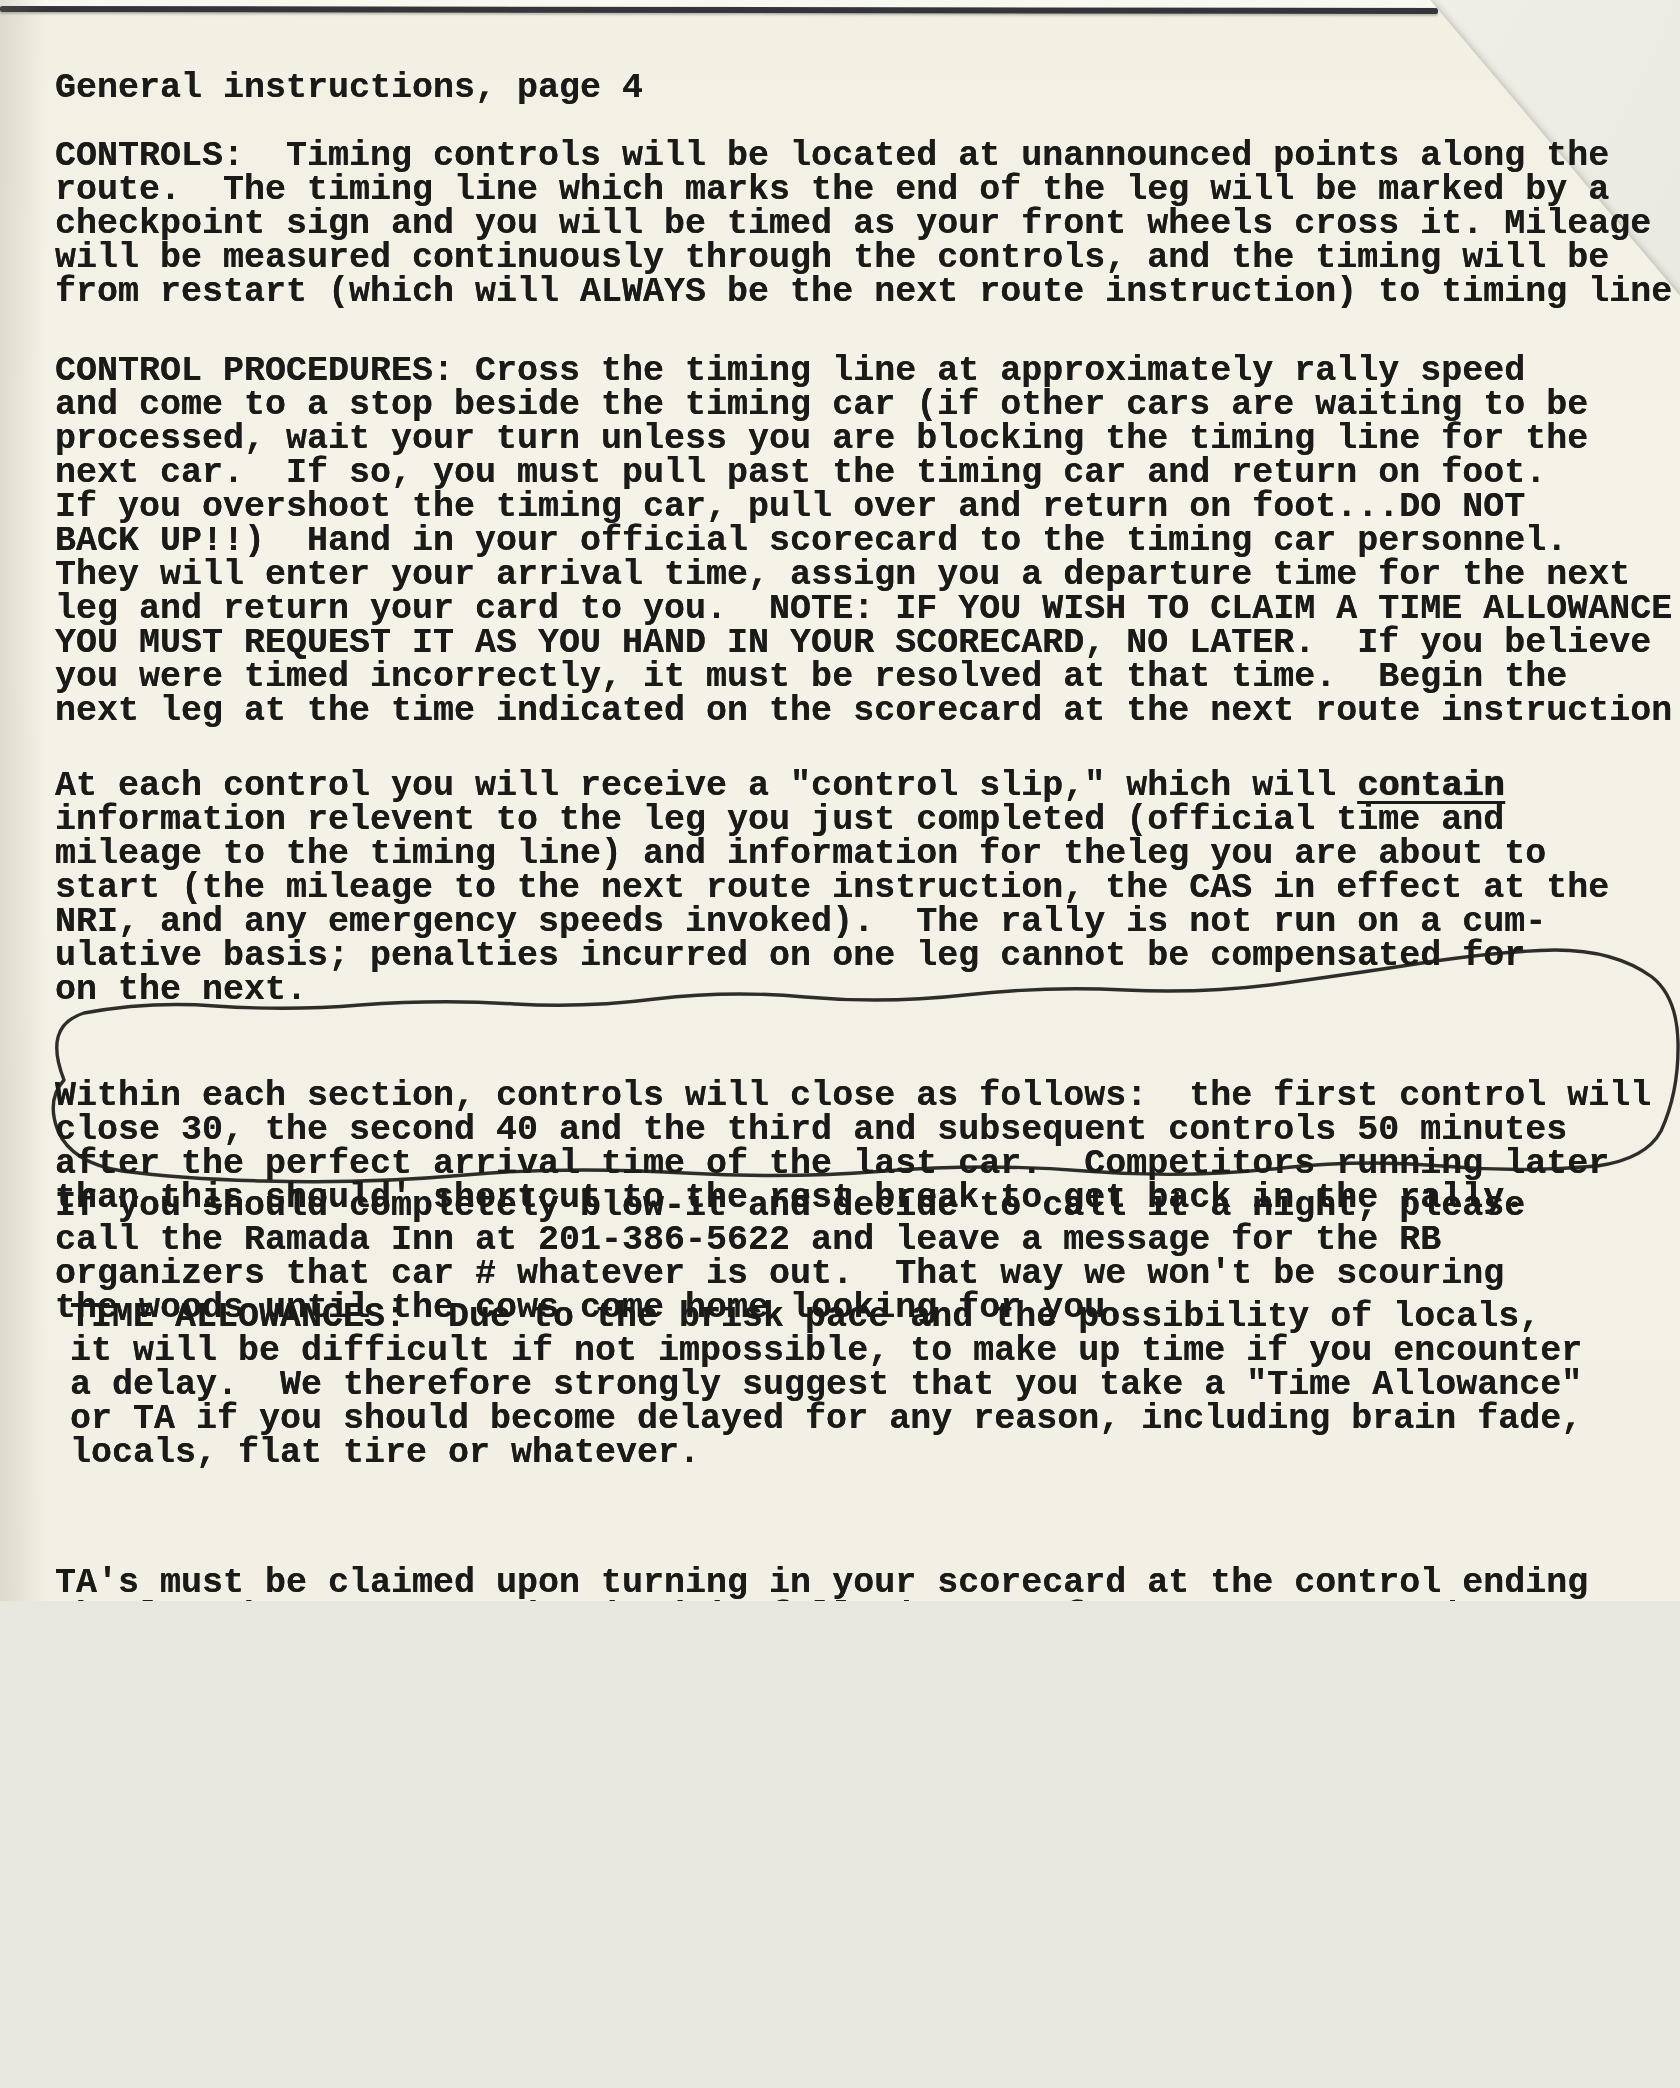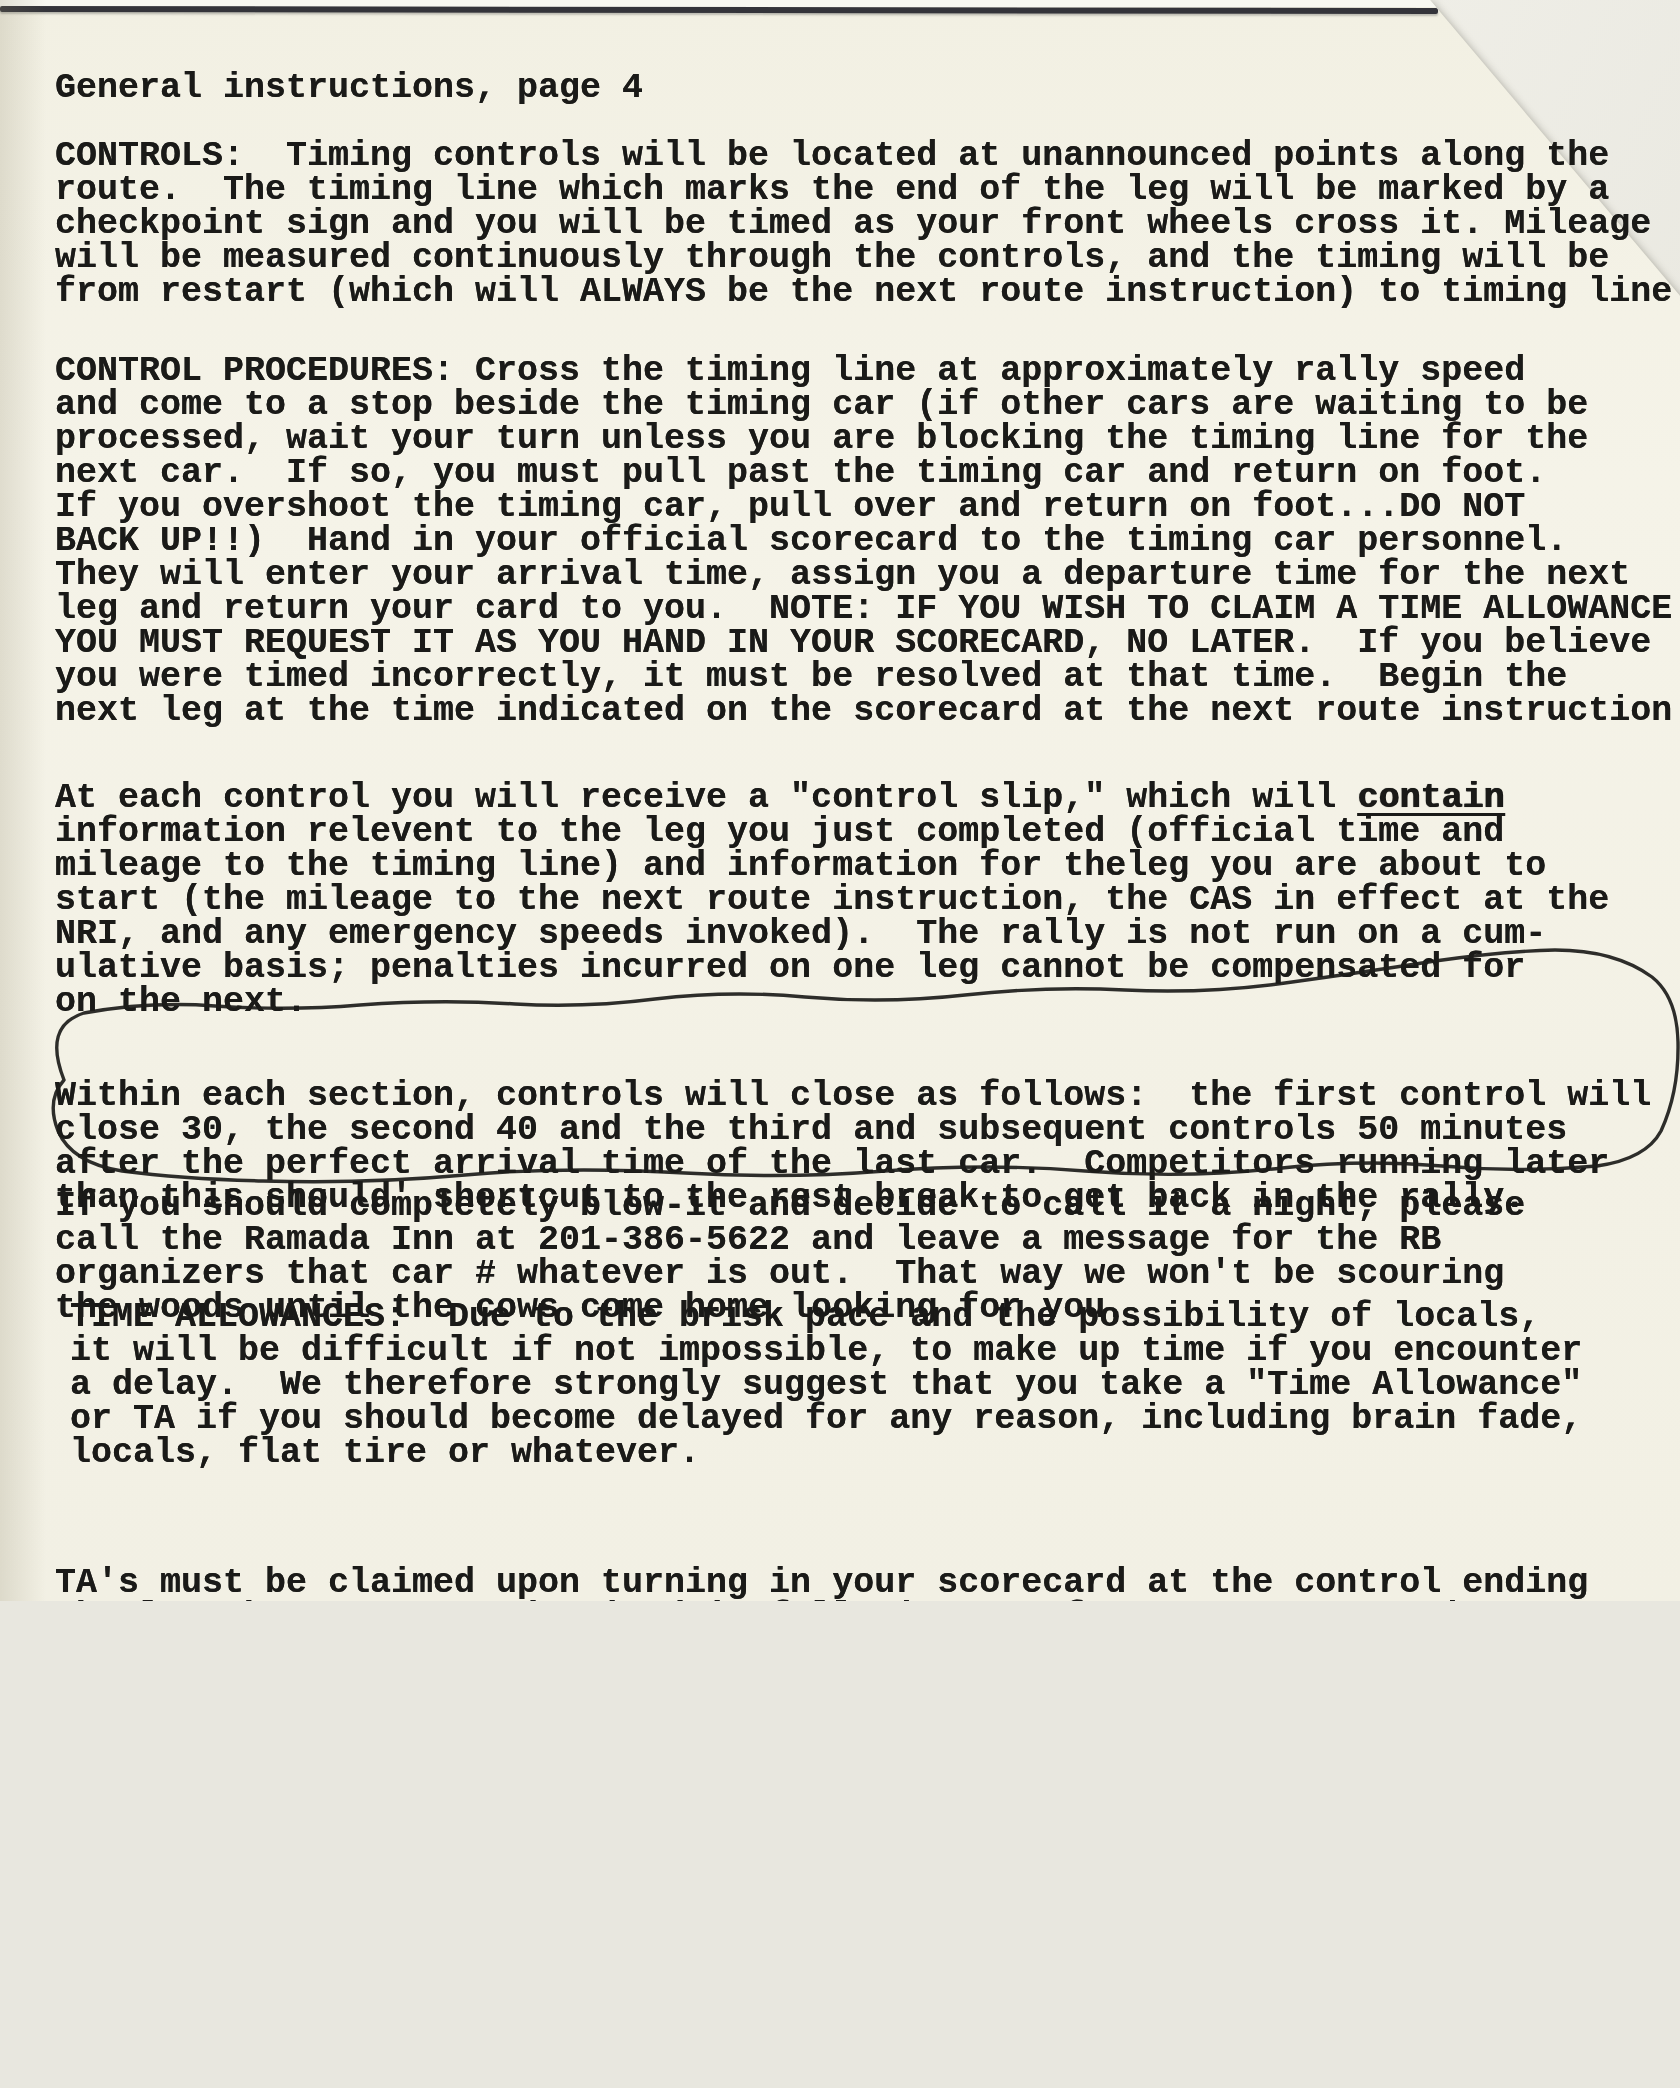--- a/index.html
+++ b/index.html
@@ -35,21 +35,21 @@
   .para {
     position:absolute; left:55px;
     font-size:35px; font-weight:700; line-height:34px;
     white-space:pre;
     letter-spacing:0;
     text-shadow:0 0 0.6px rgba(26,26,24,.85);
   }
   #p-title   { top:71px; }
   #p-controls { top:139px; }
   #p-procedures { top:354px; }
-  #p-slip { top:769px;margin-top:12px; }
+  #p-slip { top:769px; }
   #p-circled { top:1039px;margin-top:40px; }
   #p-blowit { top:1189px; }
   #p-ta { top:1300px;margin-left:15px; }
   #p-taclaims { top:1566px; }
   #p-tanear { top:1904px; }
   .double-strike {
     text-shadow:1px 0 0 currentColor,0 0 1px rgba(0,0,0,.45);
     text-decoration:underline;
     text-decoration-thickness:3px;
     text-underline-offset:6px;

